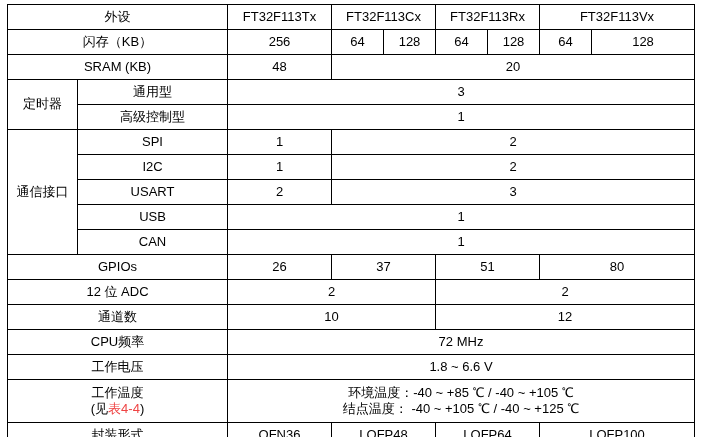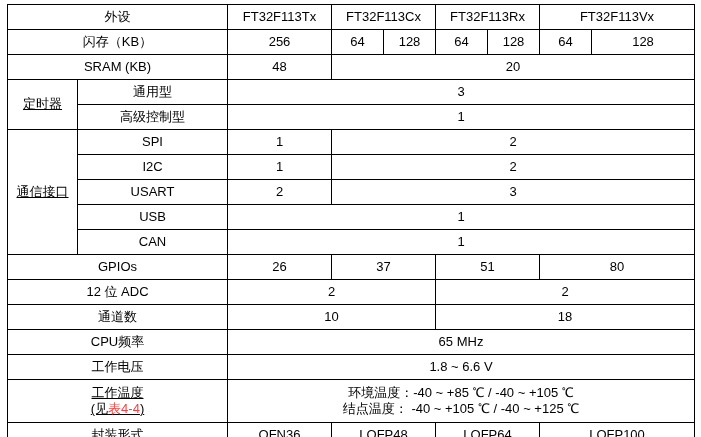--- a/index.html
+++ b/index.html
@@ -34,25 +34,23 @@
   td.head {
     font-weight: normal;
     margin-top: 28px;
   }
   td.label {
     text-align: center;
     margin-top: 15px;
   }
   td.grp {
     text-align: center;
-    text-decoration: underline;
   }
   .sub {
     display: block;
-    text-decoration: underline;
   }
   .red {
     color: #ef4444;
   }
   .temp-line {
     display: block;
     text-align: center;
   }
 </style>
 </head>
@@ -148,26 +146,26 @@
 
     <tr>
       <td class="label" colspan="2">12 位 ADC</td>
       <td colspan="4">2</td>
       <td colspan="4">2</td>
     </tr>
 
     <tr>
       <td class="label" colspan="2">通道数</td>
       <td colspan="4">10</td>
-      <td colspan="4">18</td>
+      <td colspan="4">12</td>
     </tr>
 
     <tr>
       <td class="label" colspan="2">CPU频率</td>
-      <td colspan="8">65 MHz</td>
+      <td colspan="8">72 MHz</td>
     </tr>
 
     <tr>
       <td class="label" colspan="2">工作电压</td>
       <td colspan="8">1.8 ~ 6.6 V</td>
     </tr>
 
     <tr>
       <td class="label" colspan="2" style="height:40px">
         <span class="sub">工作温度</span>

